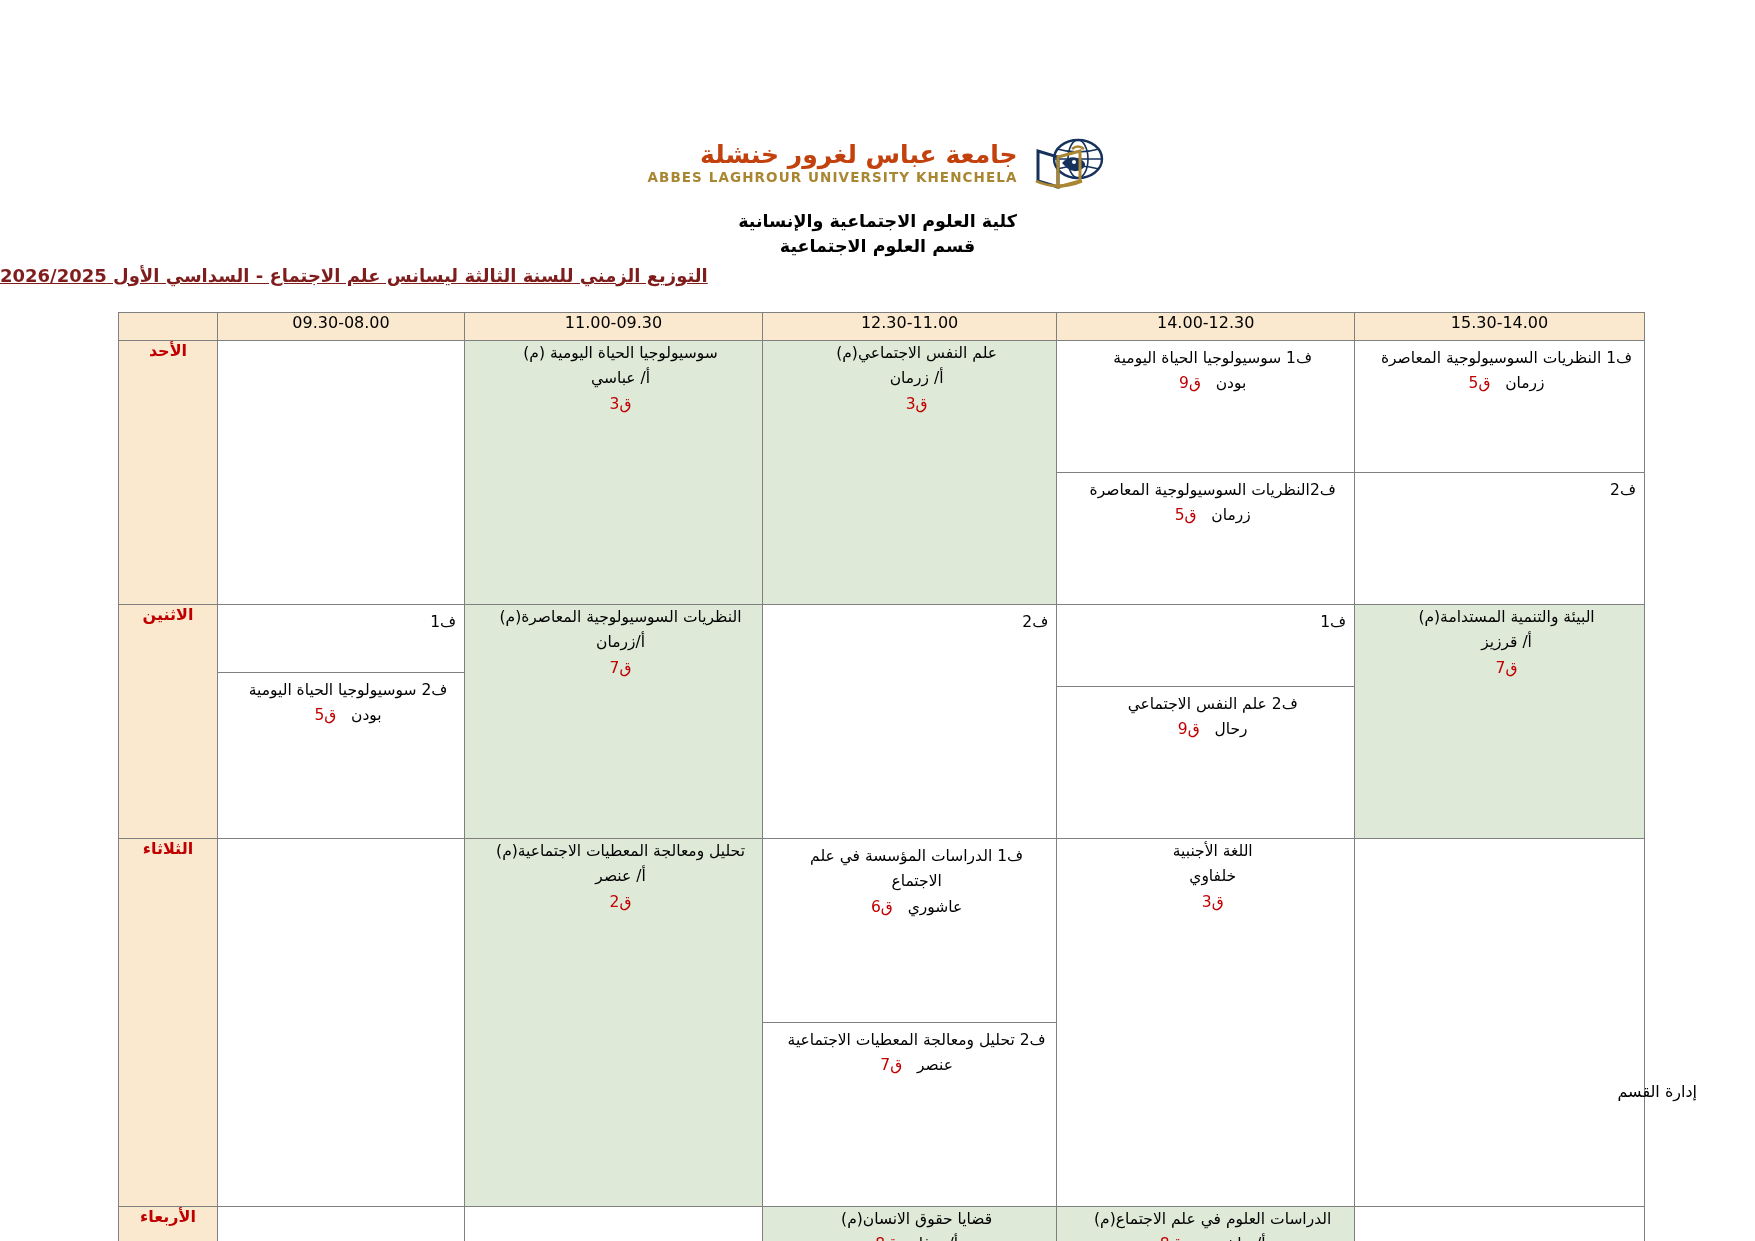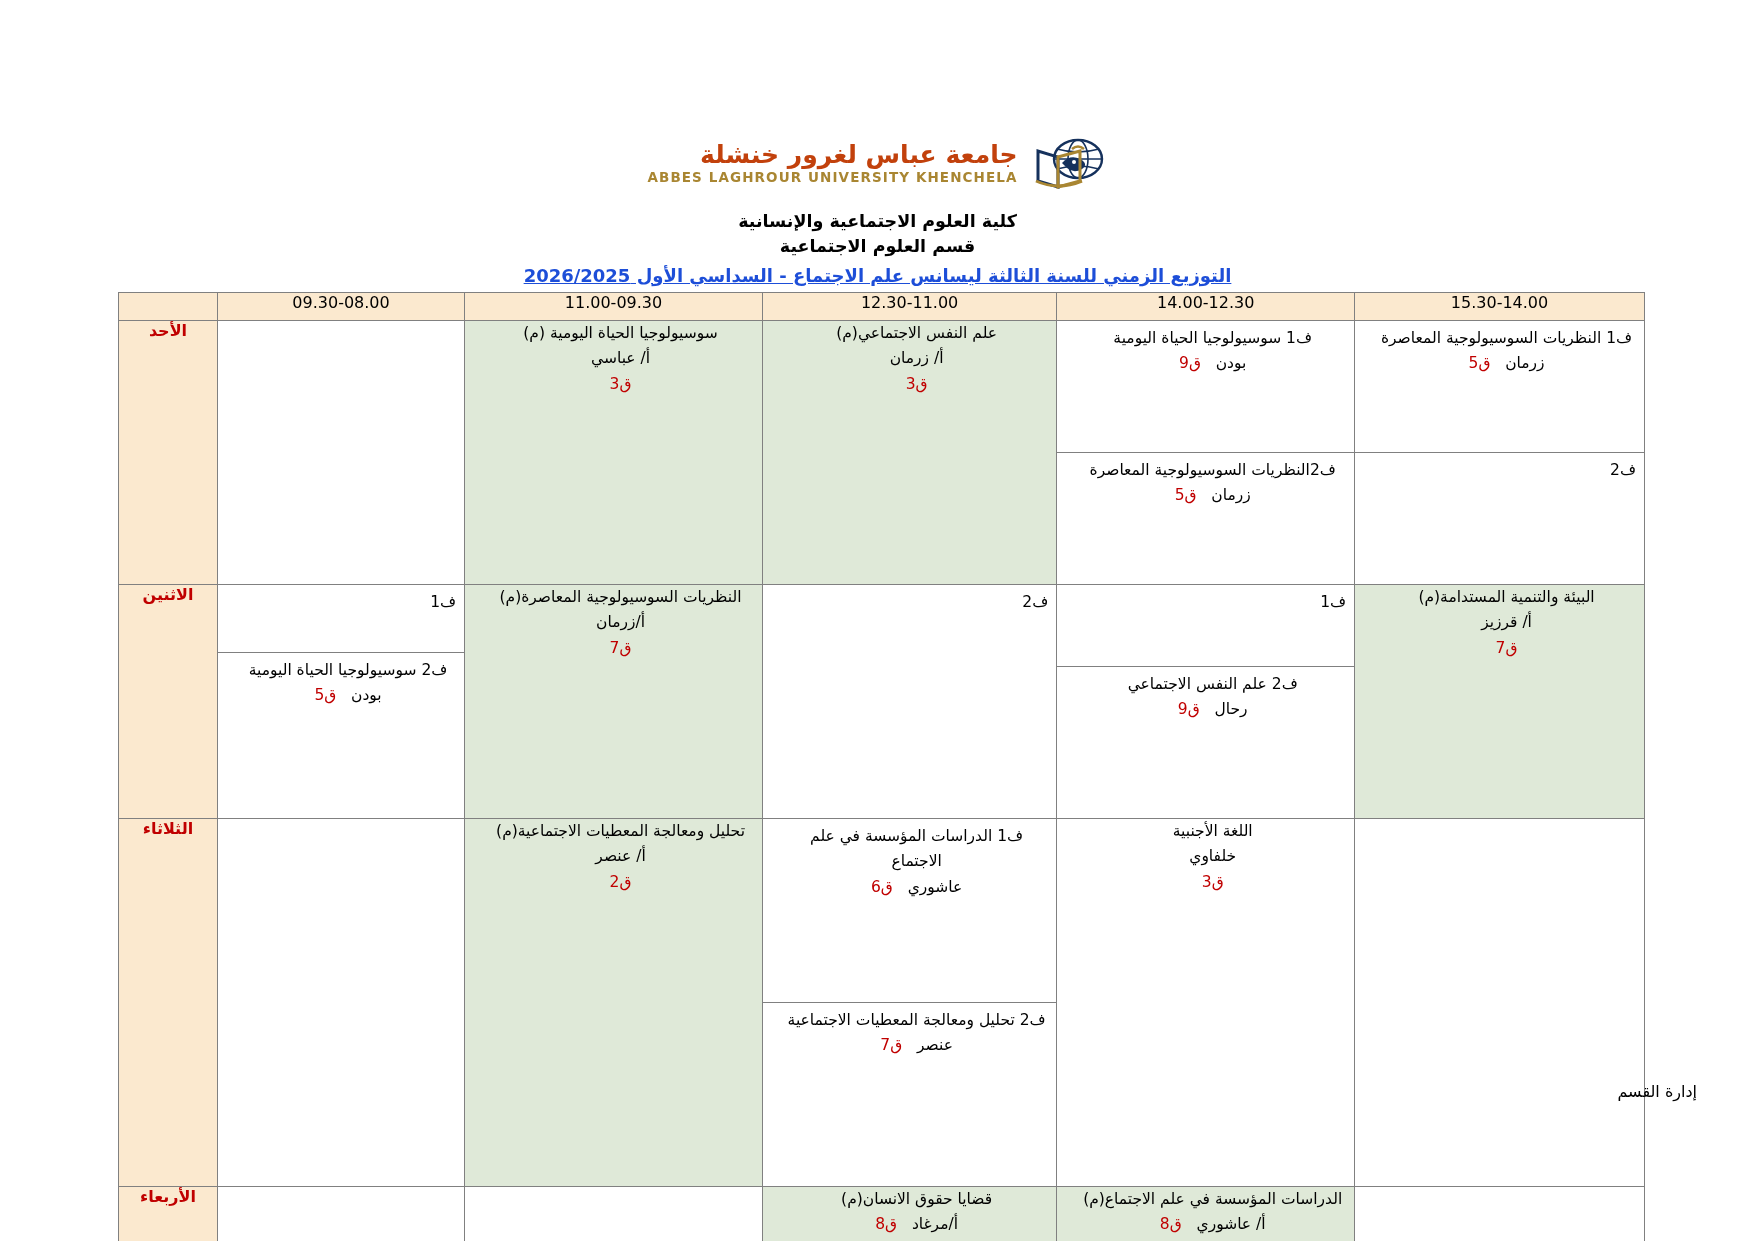--- a/index.html
+++ b/index.html
@@ -57,26 +57,26 @@
   .faculty-line, .dept-line {
     text-align: center;
     font-size: 17.5px;
     font-weight: bold;
     color: #000;
     line-height: 1.45;
   }
   .faculty-line { margin-top: 18px; }
 
   .title-line {
-    text-align: center;
+    text-align: left;
     font-size: 18px;
     font-weight: bold;
-    color: #1d4ed8;
+    color: #7f1d1d;
     margin-top: 5px;
-    margin-bottom: 6px;
+    margin-bottom: 26px;
   }
   .title-line span.u { text-decoration: underline; }
 
   
   .tt-wrap {
     padding: 0 110px 0 118px;
   }
   table.tt {
     width: 100%;
     border-collapse: collapse;
@@ -398,21 +398,21 @@
     <td class="day-cell">الثلاثاء</td>
   </tr>
 
   <tr class="row-wed">
     <td class="plain pad">
       <div class="slot"></div>
     </td>
 
     <td class="green pad">
       <div class="slot">
-        <div>الدراسات المؤسسة في علم الاجتماع(م)</div>
+        <div>الدراسات العلوم في علم الاجتماع(م)</div>
         <div><span>أ/ عاشوري</span>&nbsp;&nbsp;&nbsp;<span class="room">ق8</span></div>
       </div>
     </td>
 
     <td class="green pad">
       <div class="slot">
         <div>قضايا حقوق الانسان(م)</div>
         <div><span>أ/مرغاد</span>&nbsp;&nbsp;&nbsp;<span class="room">ق8</span></div>
       </div>
     </td>

